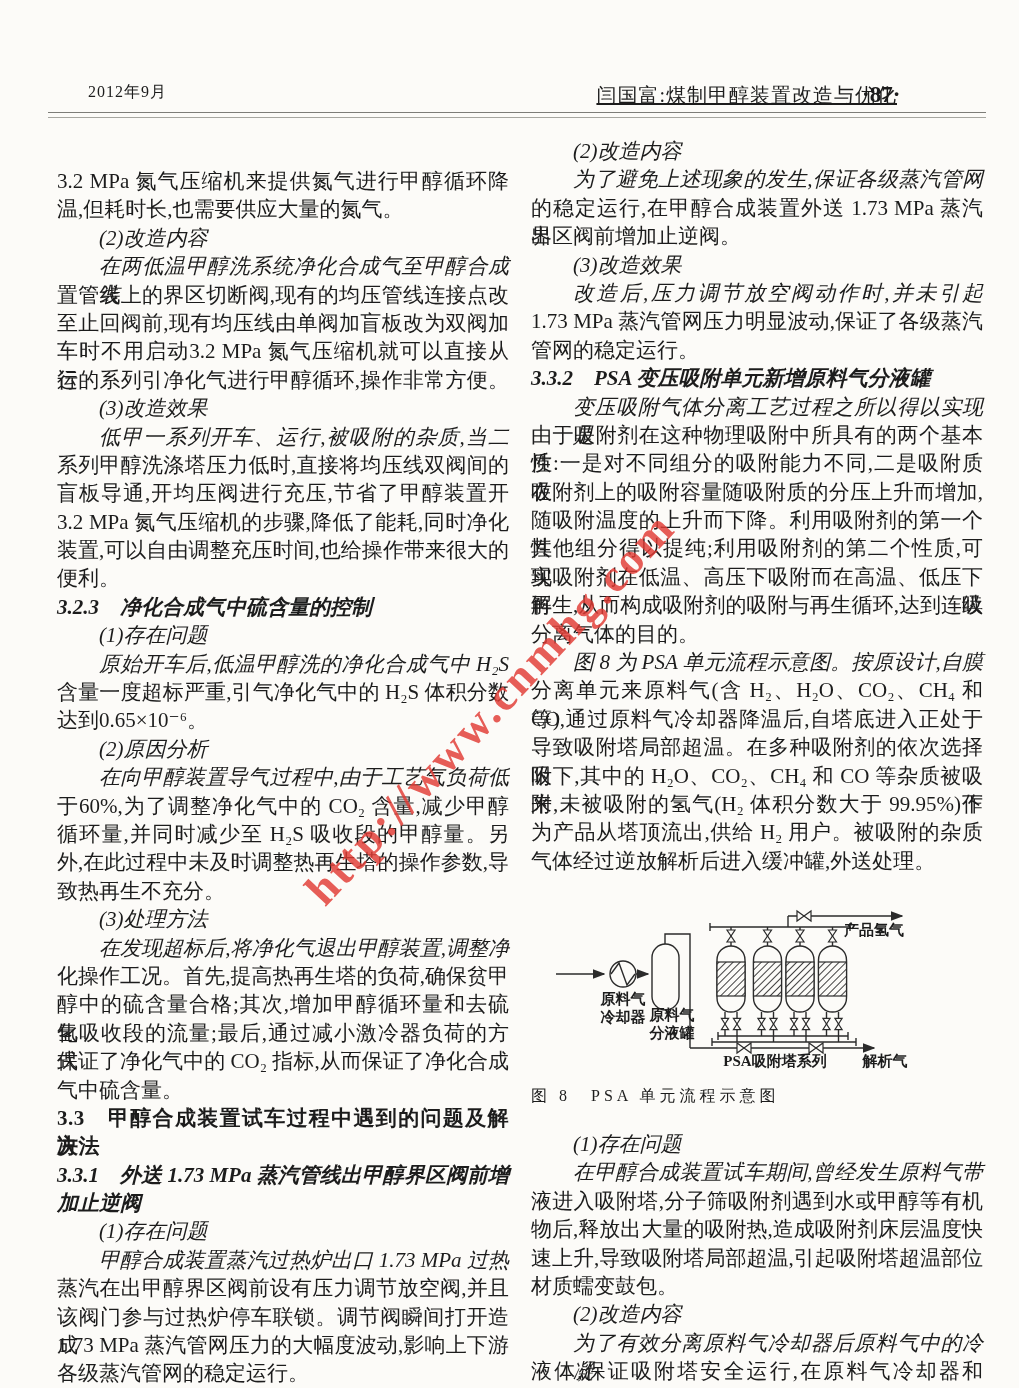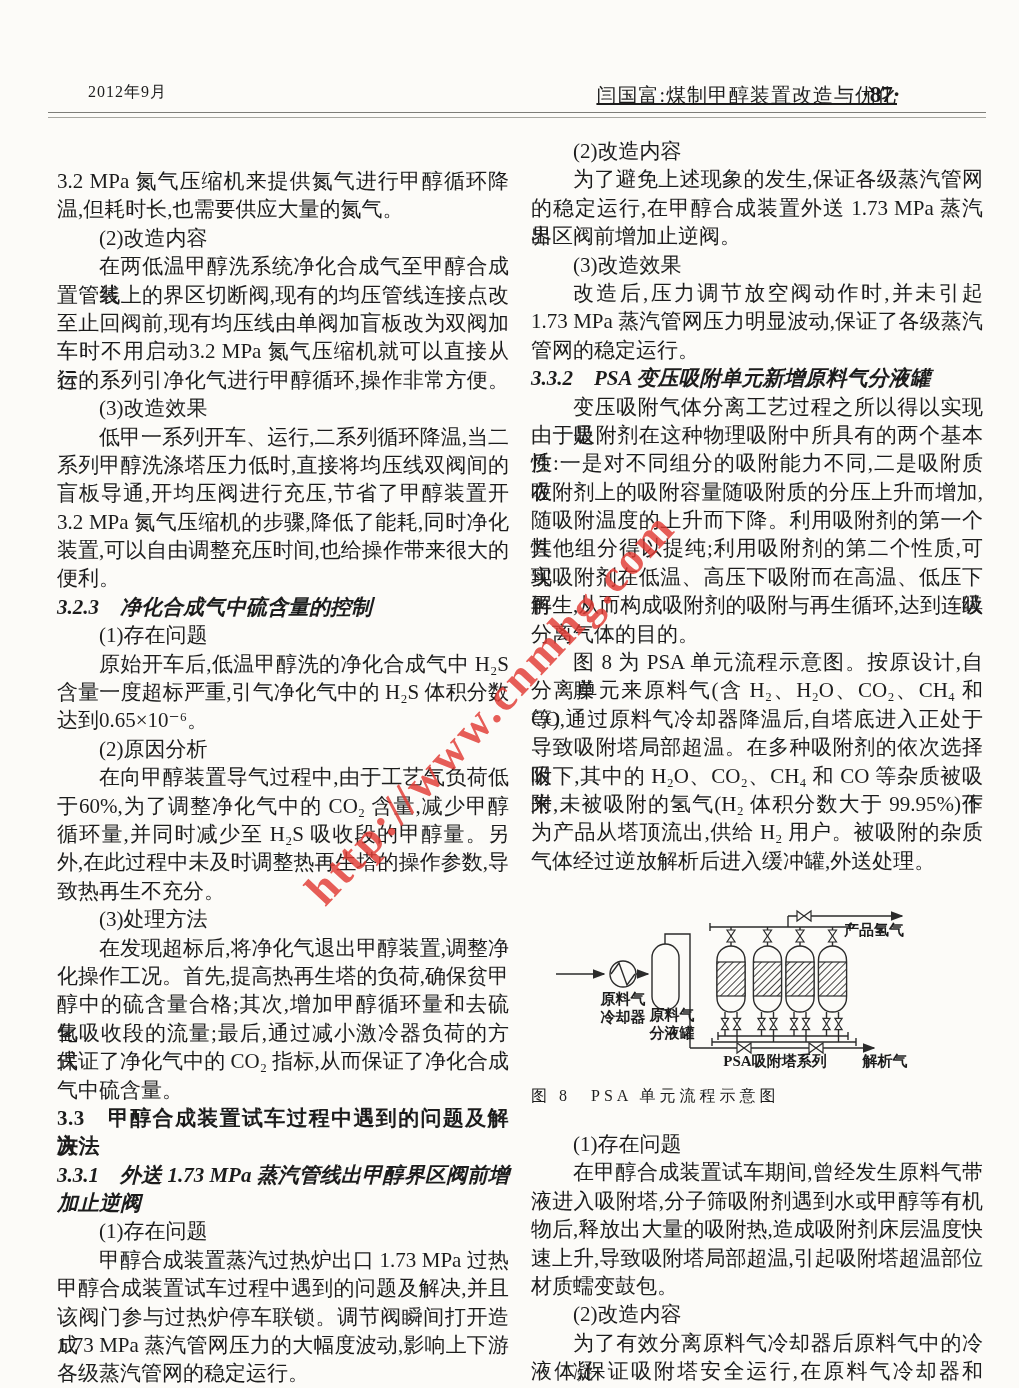--- a/index.html
+++ b/index.html
@@ -11,21 +11,21 @@
   
   .hdr-date{position:absolute;left:88px;top:82px;font-size:16px;letter-spacing:1px;}
   .hdr-title{position:absolute;left:0;top:82px;width:897px;text-align:right;font-size:20px;letter-spacing:1px;text-decoration:underline;}
   .hdr-page{position:absolute;left:862px;top:82px;width:100px;font-size:23px;font-weight:600;}
   .hdr-rule{position:absolute;left:48px;top:112px;width:938px;height:4px;
     border-top:1.5px solid #7d7d78;border-bottom:1px solid #a6a6a0;}
   
   .col{position:absolute;width:452px;}
   .tl{height:28.4px;line-height:28.4px;font-size:21px;text-align:left;overflow:visible;}
   .tl.j{text-align:justify;text-align-last:justify;}
-  .tl.ind{padding-left:42px;}
+  .tl.ind{padding-left:42px;font-style:italic;}
   .tl.b{font-weight:bold;letter-spacing:0.5px;}
   .tl.i{font-style:italic;font-weight:bold;}
   
   .figure-wrap{position:absolute;left:538px;top:902px;width:452px;height:184px;}
   .fig-caption{position:absolute;left:531px;top:1086px;width:452px;height:28px;
     text-align:left;font-size:16px;letter-spacing:4px;}
   .pipe{fill:none;stroke:#2b2b2b;stroke-width:1.4px;}
   .valve{fill:#fcfbf8;stroke:#2b2b2b;stroke-width:1.2px;}
   .flabel{font-family:"Liberation Serif","DejaVu Serif",serif;font-size:15px;font-weight:700;fill:#1c1c1c;}
   
@@ -50,21 +50,21 @@
 <div id="col-left" class="col" style="left:57px;top:119px;margin-top:48px;">
     <div class="tl j">3.2 MPa 氮气压缩机来提供氮气进行甲醇循环降</div>
     <div class="tl">温,但耗时长,也需要供应大量的氮气。</div>
     <div class="tl ind">(2)改造内容</div>
     <div class="tl j ind">在两低温甲醇洗系统净化合成气至甲醇合成装</div>
     <div class="tl j">置管线上的界区切断阀,现有的均压管线连接点改</div>
     <div class="tl j">至止回阀前,现有均压线由单阀加盲板改为双阀加</div>
     <div class="tl j">车时不用启动3.2 MPa 氮气压缩机就可以直接从运</div>
     <div class="tl j">行的系列引净化气进行甲醇循环,操作非常方便。</div>
     <div class="tl ind">(3)改造效果</div>
-    <div class="tl j ind">低甲一系列开车、运行,二系列循环降温,当二</div>
+    <div class="tl j ind">低甲一系列开车、运行,被吸附的杂质,当二</div>
     <div class="tl j">系列甲醇洗涤塔压力低时,直接将均压线双阀间的</div>
     <div class="tl j">盲板导通,开均压阀进行充压,节省了甲醇装置开</div>
     <div class="tl j">3.2 MPa 氮气压缩机的步骤,降低了能耗,同时净化</div>
     <div class="tl j">装置,可以自由调整充压时间,也给操作带来很大的</div>
     <div class="tl">便利。</div>
     <div class="tl i">3.2.3　净化合成气中硫含量的控制</div>
     <div class="tl ind">(1)存在问题</div>
     <div class="tl j ind">原始开车后,低温甲醇洗的净化合成气中 H₂S</div>
     <div class="tl j">含量一度超标严重,引气净化气中的 H₂S 体积分数</div>
     <div class="tl">达到0.65×10⁻⁶。</div>
@@ -80,21 +80,21 @@
     <div class="tl j">醇中的硫含量合格;其次,增加甲醇循环量和去硫化</div>
     <div class="tl j">氢吸收段的流量;最后,通过减小激冷器负荷的方式</div>
     <div class="tl j">保证了净化气中的 CO₂ 指标,从而保证了净化合成</div>
     <div class="tl">气中硫含量。</div>
     <div class="tl j b">3.3　甲醇合成装置试车过程中遇到的问题及解决</div>
     <div class="tl b">方法</div>
     <div class="tl j i">3.3.1　外送 1.73 MPa 蒸汽管线出甲醇界区阀前增</div>
     <div class="tl i">加止逆阀</div>
     <div class="tl ind">(1)存在问题</div>
     <div class="tl j ind">甲醇合成装置蒸汽过热炉出口 1.73 MPa 过热</div>
-    <div class="tl j">甲醇合成装置试车过程中遇到的问题及解决,并且</div>
+    <div class="tl j">蒸汽在出甲醇界区阀前设有压力调节放空阀,并且</div>
     <div class="tl j">该阀门参与过热炉停车联锁。调节阀瞬间打开造成</div>
     <div class="tl j">1.73 MPa 蒸汽管网压力的大幅度波动,影响上下游</div>
     <div class="tl">各级蒸汽管网的稳定运行。</div>
   </div>
 <div id="col-rt" class="col" style="left:531px;top:137px;">
     <div class="tl ind">(2)改造内容</div>
     <div class="tl j ind">为了避免上述现象的发生,保证各级蒸汽管网</div>
     <div class="tl j">的稳定运行,在甲醇合成装置外送 1.73 MPa 蒸汽出</div>
     <div class="tl">界区阀前增加止逆阀。</div>
     <div class="tl ind">(3)改造效果</div>

